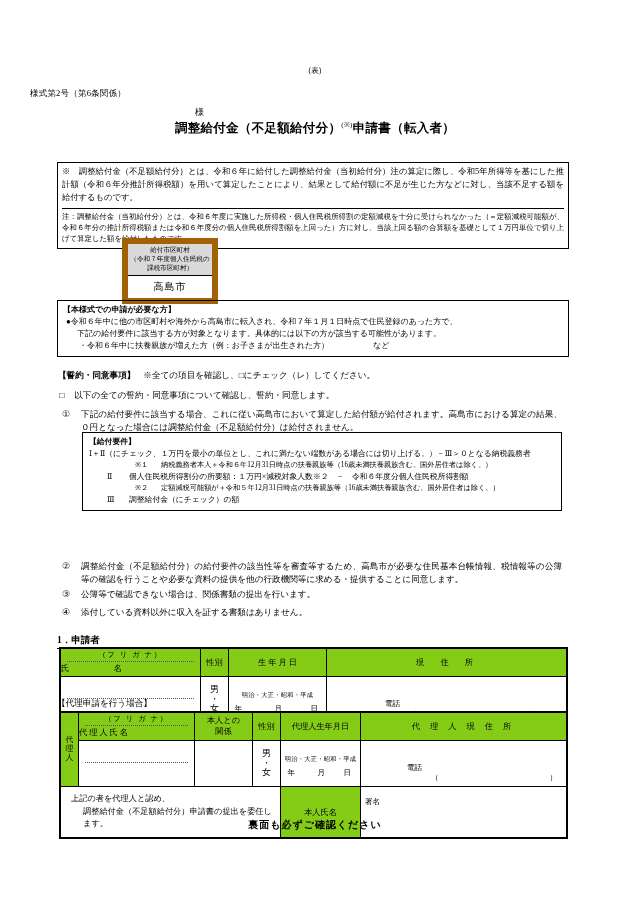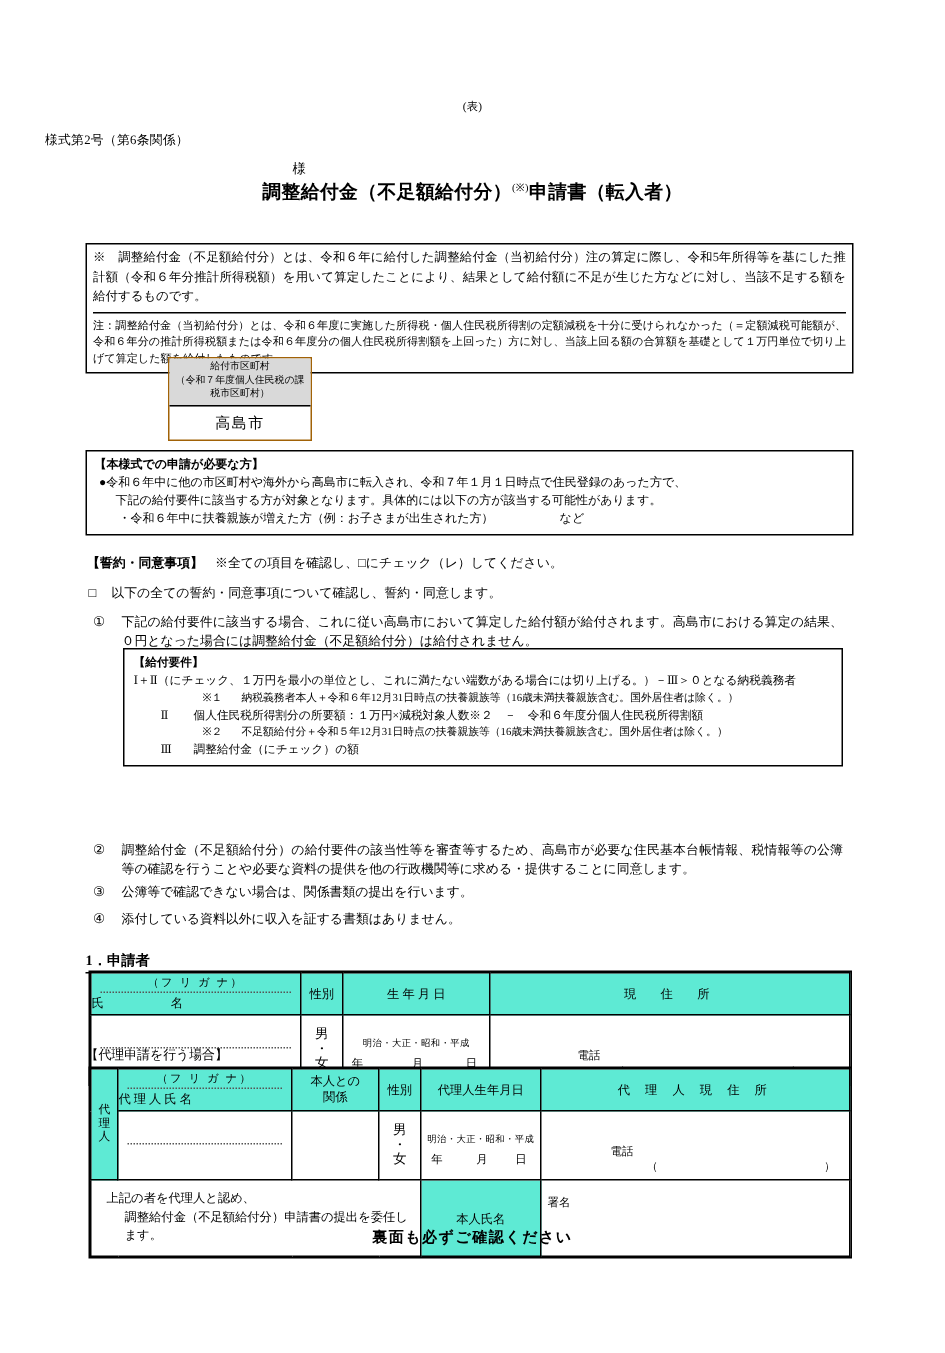--- a/index.html
+++ b/index.html
@@ -87,24 +87,24 @@
   .notice-sub {
     font-size: 7.4px;
     line-height: 1.5;
     text-align: justify;
     text-justify: inter-ideograph;
   }
 
   
   .muni-wrap {
     position: absolute;
-    left: 112px;
+    left: 122px;
     top: 238px;
     width: 96px;
-    border: 1px solid #a16207;
+    border: 6px solid #a16207;
     box-sizing: border-box;
   }
   .muni-head {
     background: #d9d9d9;
     border-bottom: 1px solid #000;
     text-align: center;
     font-size: 6.6px;
     line-height: 1.35;
     padding: 2px 1px 2px 1px;
   }
@@ -254,21 +254,21 @@
     table-layout: fixed;
     background: #fff;
   }
   table.frm td {
     border: 1px solid #000;
     vertical-align: middle;
     padding: 0;
     font-size: 8px;
   }
   table.frm .hd {
-    background: #5eead4;
+    background: #84cc16;
     text-align: center;
     font-size: 8.2px;
   }
   .outer-thick { outline: 1px solid #000; }
 
   #applicant-table { left: 60px; top: 648px; width: 506px; }
   #proxy-table { left: 60px; top: 712px; width: 506px; }
 
   .furi {
     display: block;
@@ -413,21 +413,21 @@
   <div class="req-box">
     <div class="req-title">【給付要件】</div>
     <div class="req-formula">Ⅰ＋Ⅱ（にチェック、１万円を最小の単位とし、これに満たない端数がある場合には切り上げる。）－Ⅲ＞０となる納税義務者</div>
     <div class="req-note">
       <span class="rn2">※１</span><span>納税義務者本人＋令和６年12月31日時点の扶養親族等（16歳未満扶養親族含む。国外居住者は除く。）</span>
     </div>
     <div class="req-row">
       <span class="rn">Ⅱ</span><span>個人住民税所得割分の所要額：１万円×減税対象人数※２　－　令和６年度分個人住民税所得割額</span>
     </div>
     <div class="req-note">
-      <span class="rn2">※２</span><span>不足額給付分＋令和５年12月31日時点の扶養親族等（16歳未満扶養親族含む。国外居住者は除く。）</span>
+      <span class="rn2">※２</span><span>定額減税可能額が＋令和５年12月31日時点の扶養親族等（16歳未満扶養親族含む。国外居住者は除く。）</span>
     </div>
     <div class="req-row">
       <span class="rn">Ⅲ</span><span>調整給付金（にチェック）の額</span>
     </div>
   </div>
 
   <div class="item" id="item2">
     <span class="num">②</span>
     <span class="body">調整給付金（不足額給付分）の給付要件の該当性等を審査等するため、高島市が必要な住民基本台帳情報、税情報等の公簿等の確認を行うことや必要な資料の提供を他の行政機関等に求める・提供することに同意します。</span>
   </div>

